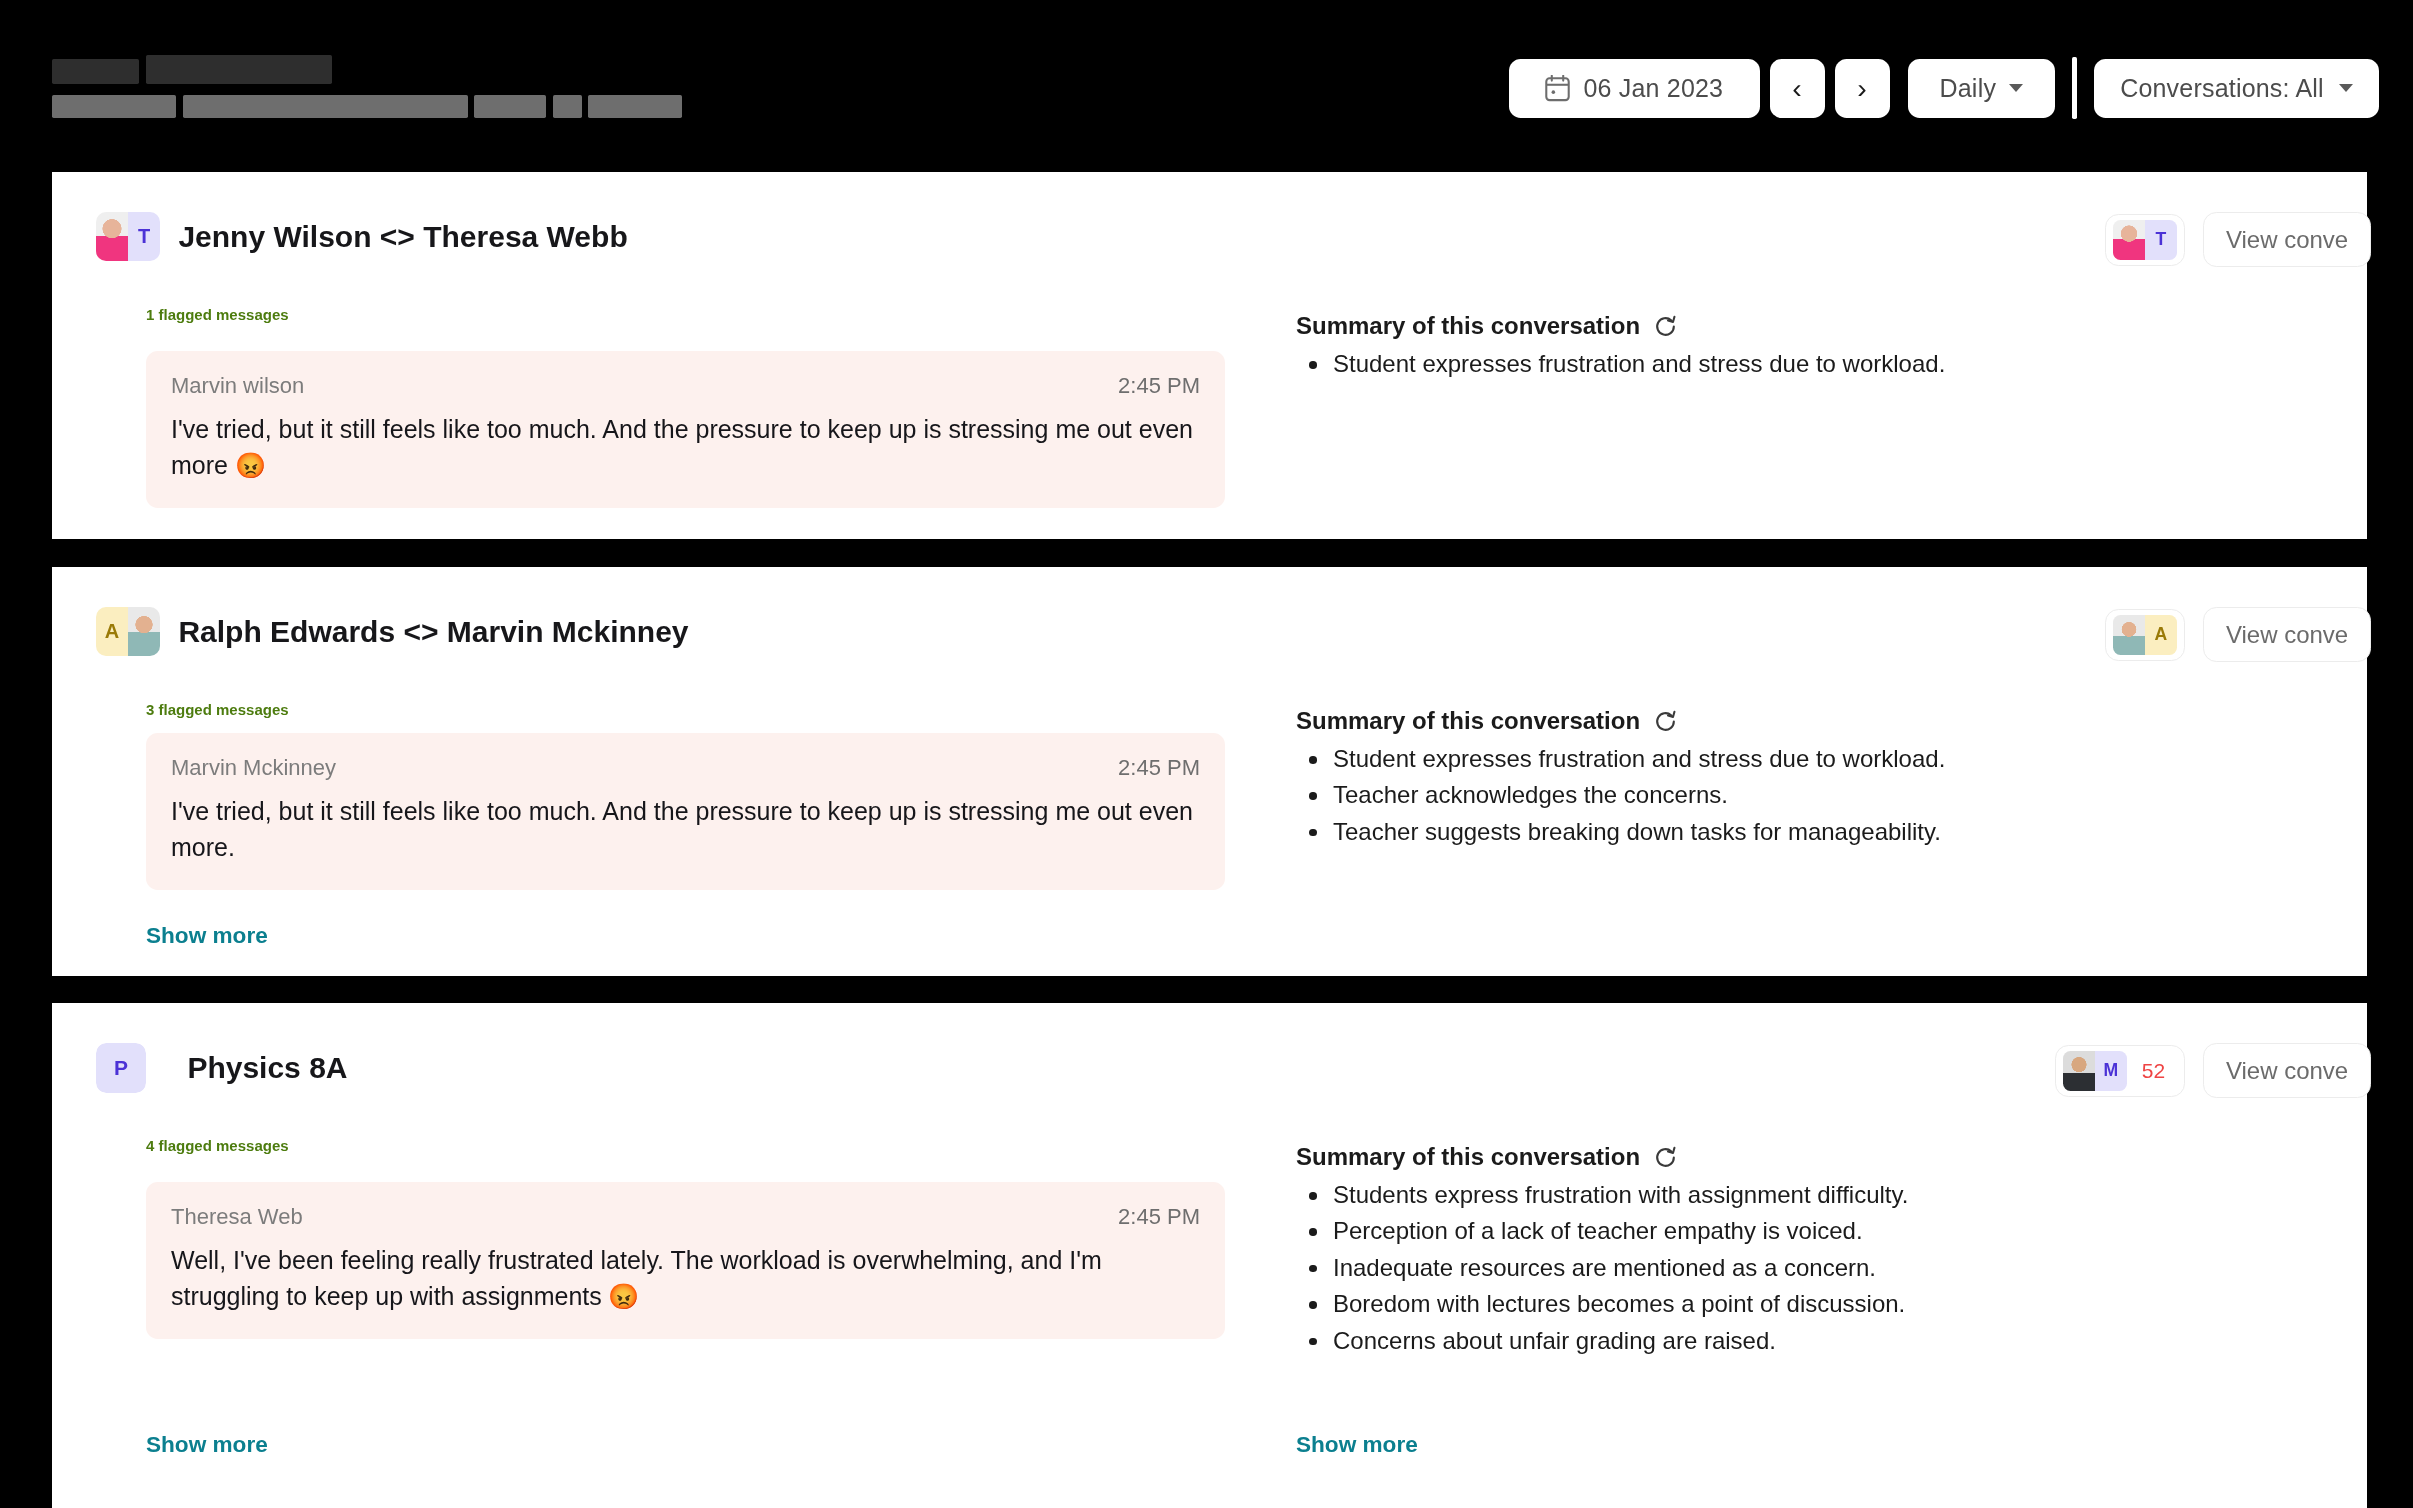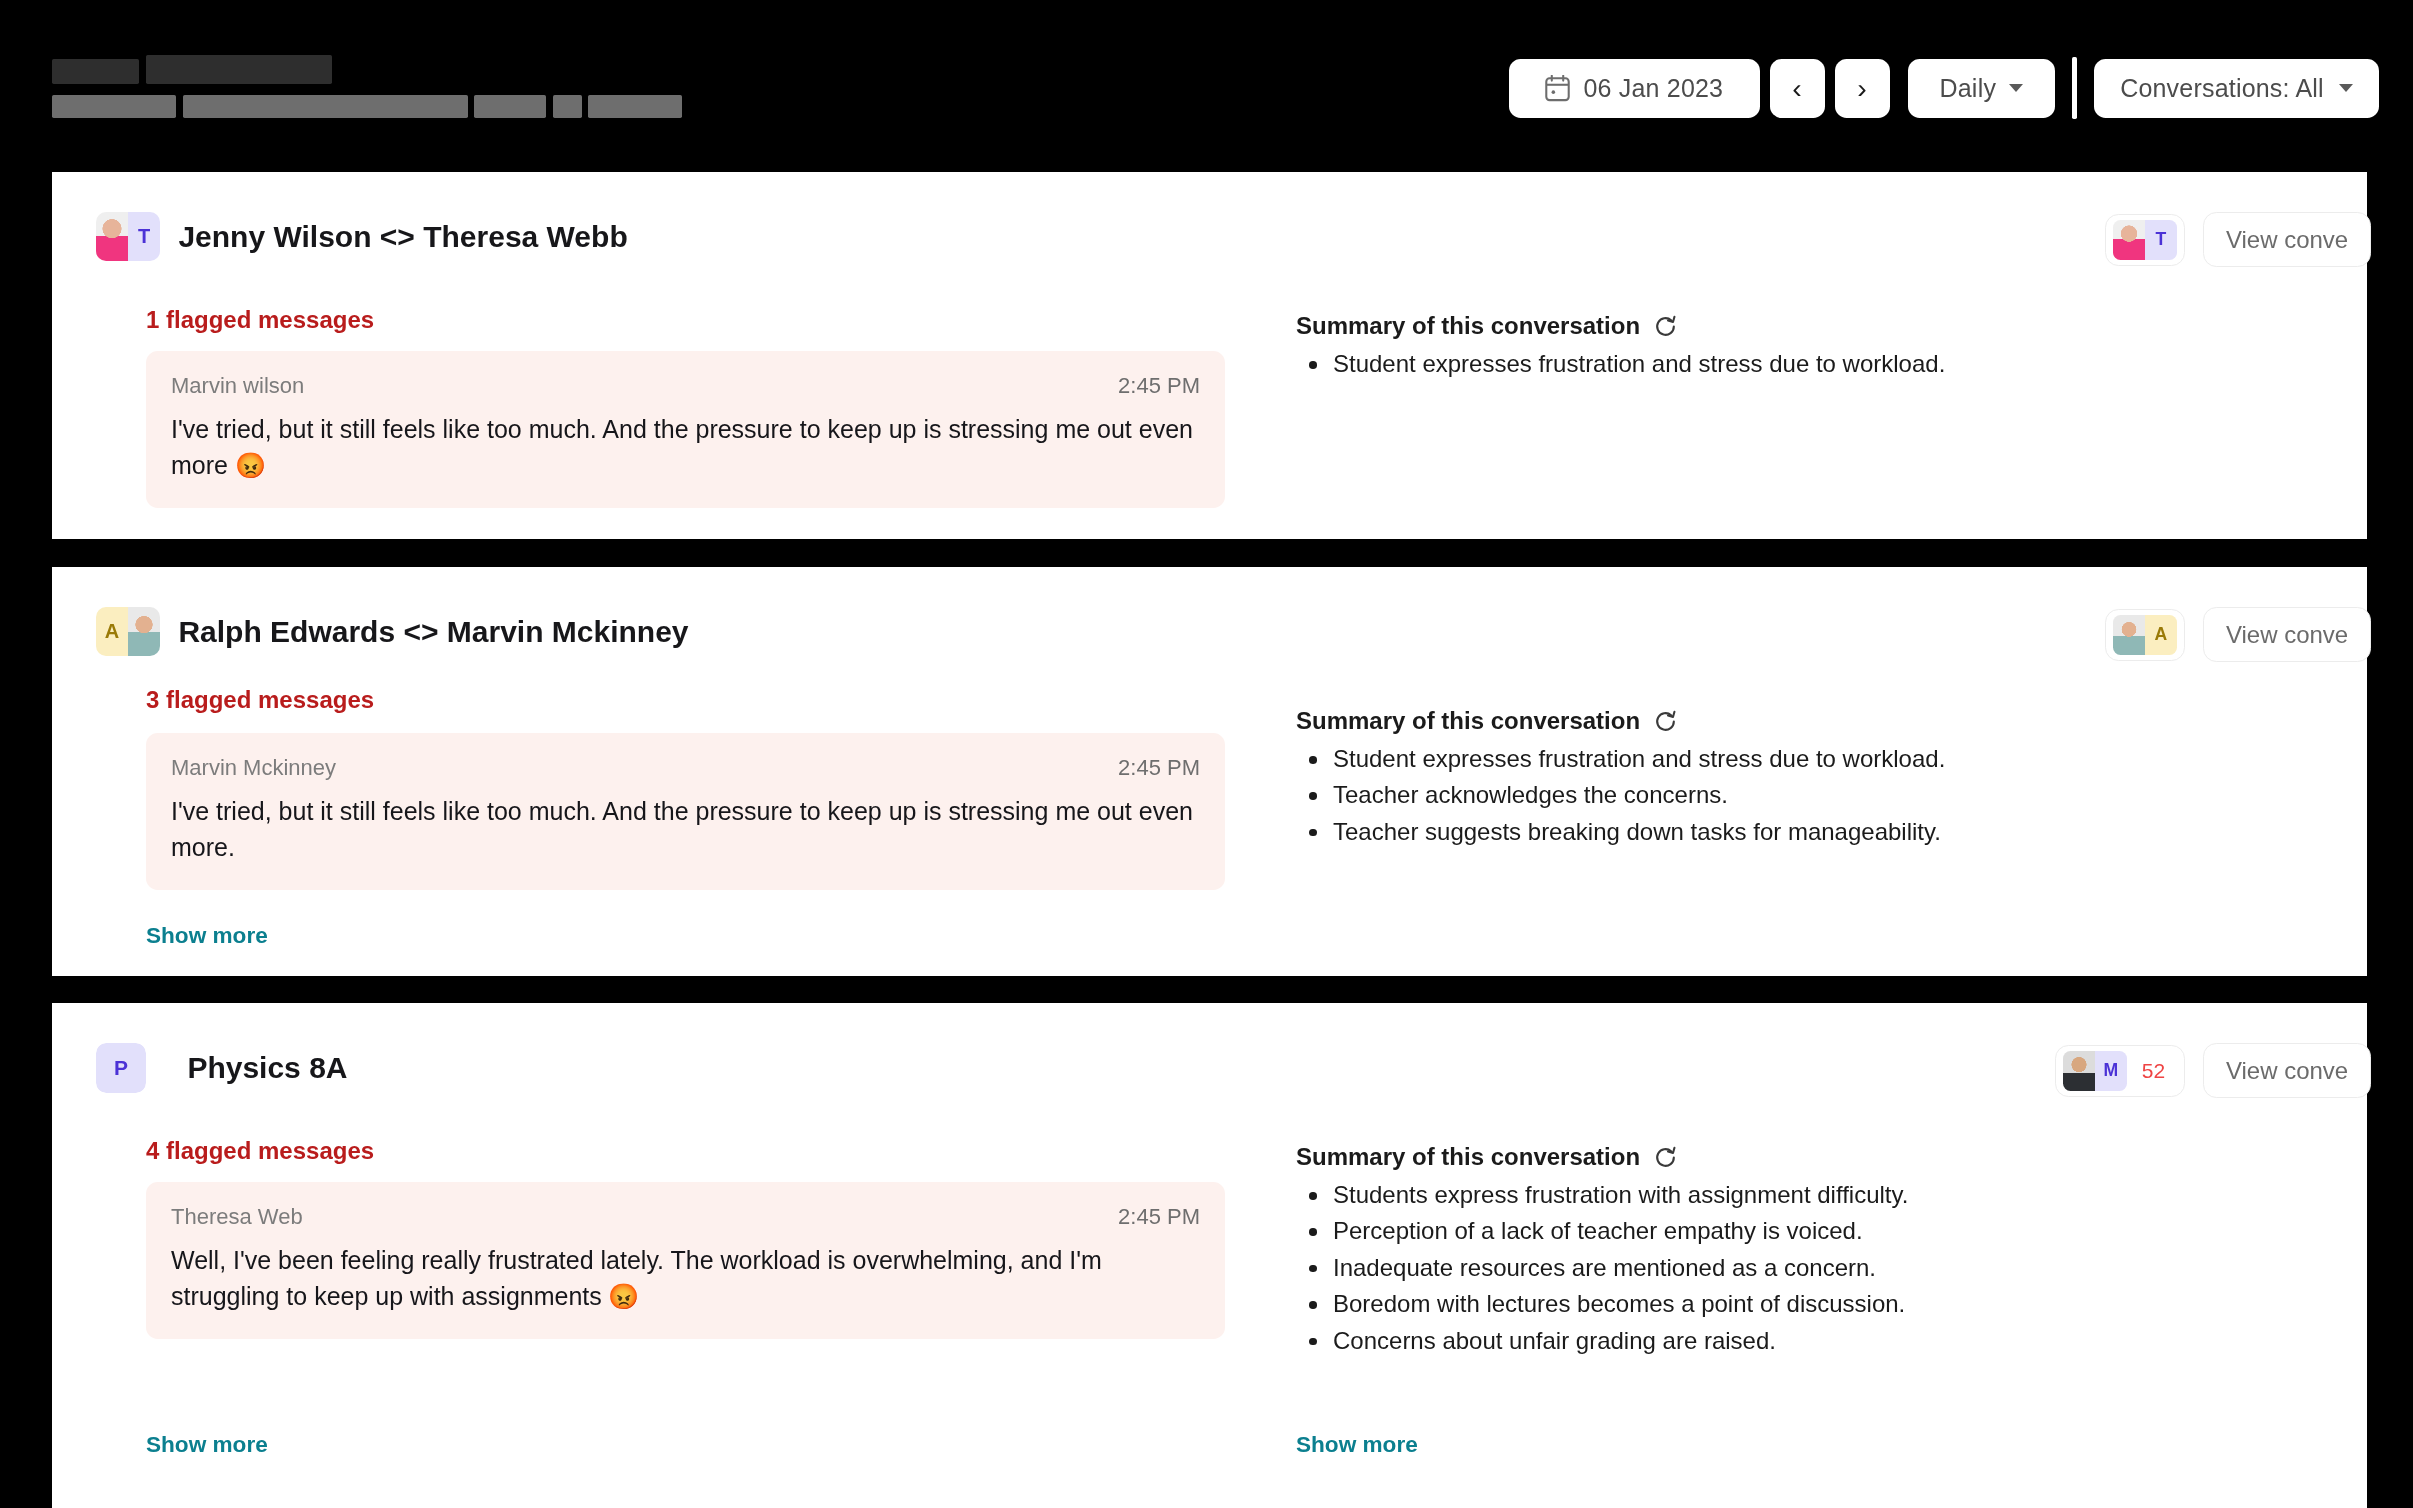--- a/index.html
+++ b/index.html
@@ -68,21 +68,21 @@
   }
   .avpill .avgroup { width: 64px; height: 40px; border-radius: 7.5px;}
   .avpill .av { width: 32px; height:40px; font-size:17.6px; font-weight:700;}
   .avpill .count { font-size: 21px; color:#ef4444; padding: 0 11.7px 0 15px; }
   .viewbtn {
     border:1.7px solid #ececec; border-radius: 13.4px; height:55px;
     display:flex; align-items:center; padding: 0 22px;
     font-size: 24px; color:#6b6b6b; white-space:nowrap; background:#fff;
   }
 
-  .flagcount { position:absolute; left:94px; font-size:24px; font-weight:700; color:#b91c1c;}
+  .flagcount { position:absolute; left:94px; font-size:15px; font-weight:700; color:#4d7c0f;}
   .bubble {
     position:absolute; left:94px; width:1079px;
     background:#fdf1ee; border-radius:11.7px; padding: 22px 25px 25px 25px;
   }
   .bubblehead { display:flex; justify-content:space-between; align-items:baseline; }
   .bname { font-size:22px; color:#7c7c7c; }
   .btime { font-size:22px; color:#6e6e6e;text-align:center; }
   .btext { margin-top:11.7px; font-size:25px; line-height:1.45; color:#16161a; }
 
   .sumtitle { position:absolute; left:1244px; display:flex; align-items:center; gap:13.4px;margin-top:8px;}
@@ -226,21 +226,21 @@
           <div class="avgroup">
             <div class="av photo photo-ralph"></div>
             <div class="av letter-yellow">A</div>
           </div>
         </div>
         <div class="viewbtn">
           <span>View conve</span>
         </div>
       </div>
 
-      <div class="flagcount" style="top:119px;">3 flagged messages</div>
+      <div class="flagcount" style="top:134px;">3 flagged messages</div>
 
       <div class="bubble" style="top:166px;">
         <div class="bubblehead">
           <span class="bname">Marvin Mckinney</span>
           <span class="btime">2:45 PM</span>
         </div>
         <div class="btext">I've tried, but it still feels like too much. And the pressure to keep up is stressing me out even more.</div>
       </div>
 
       <div class="showmore" style="left:94px; top:356px;">Show more</div>

